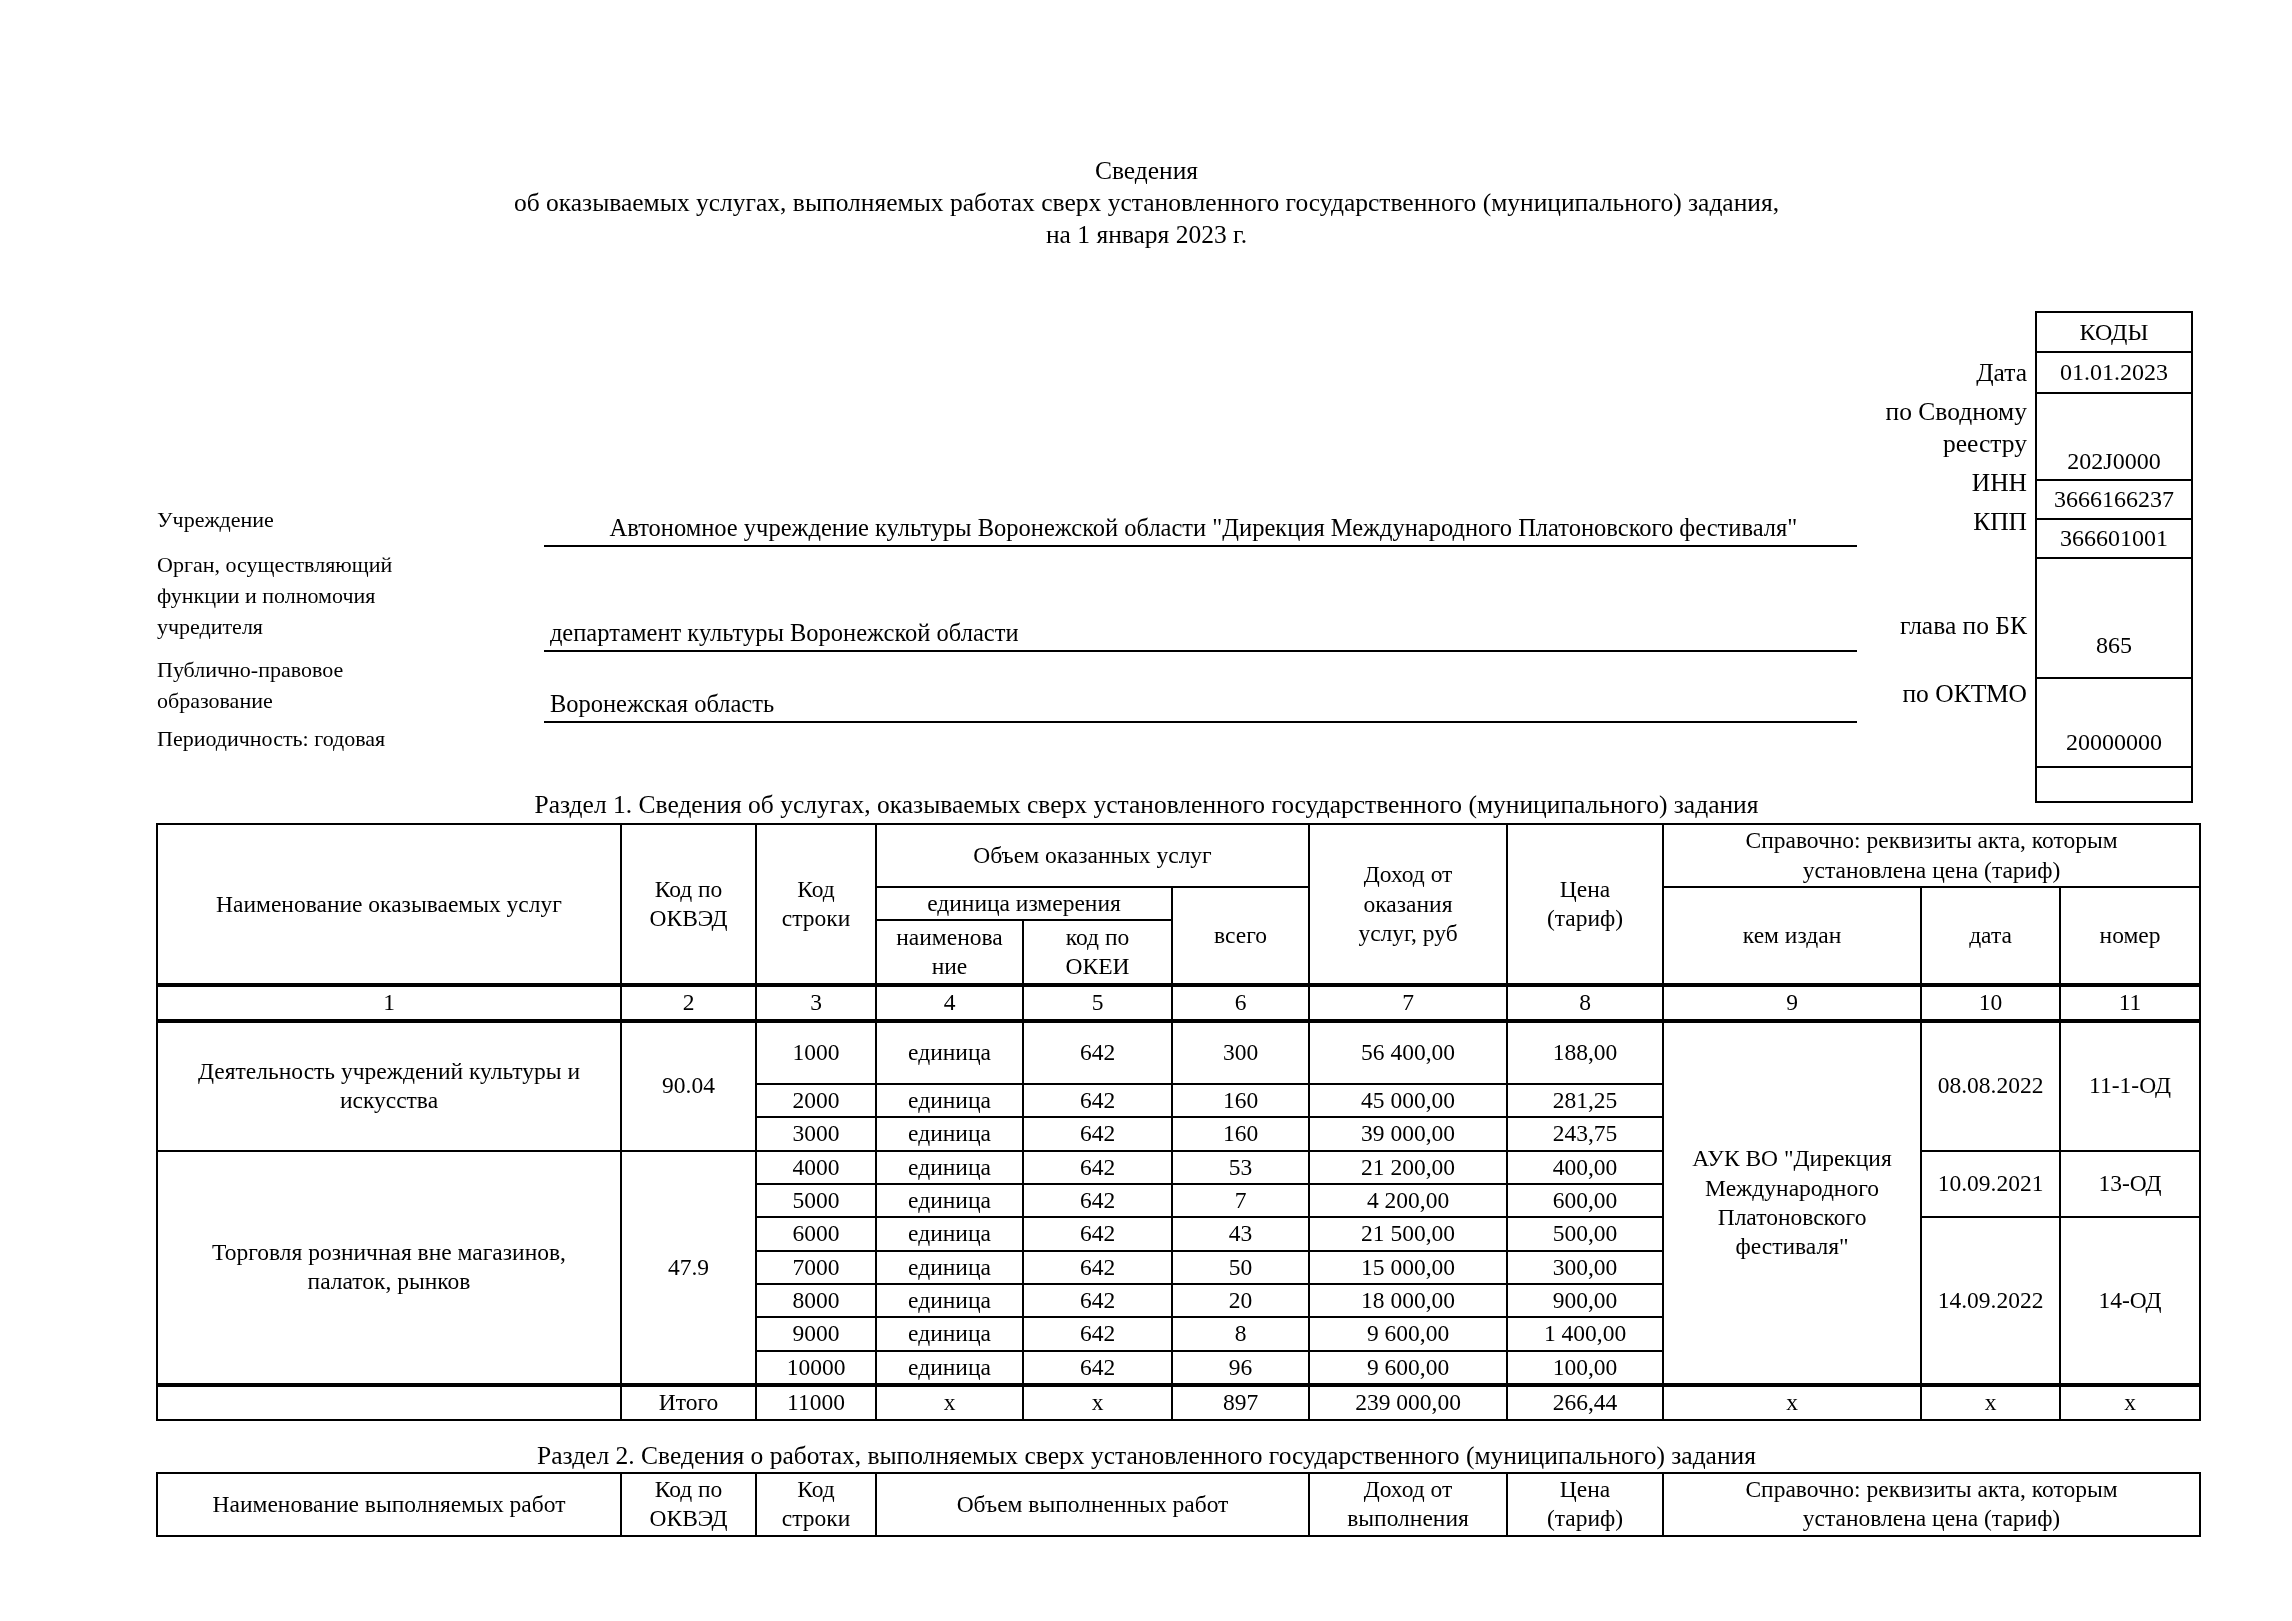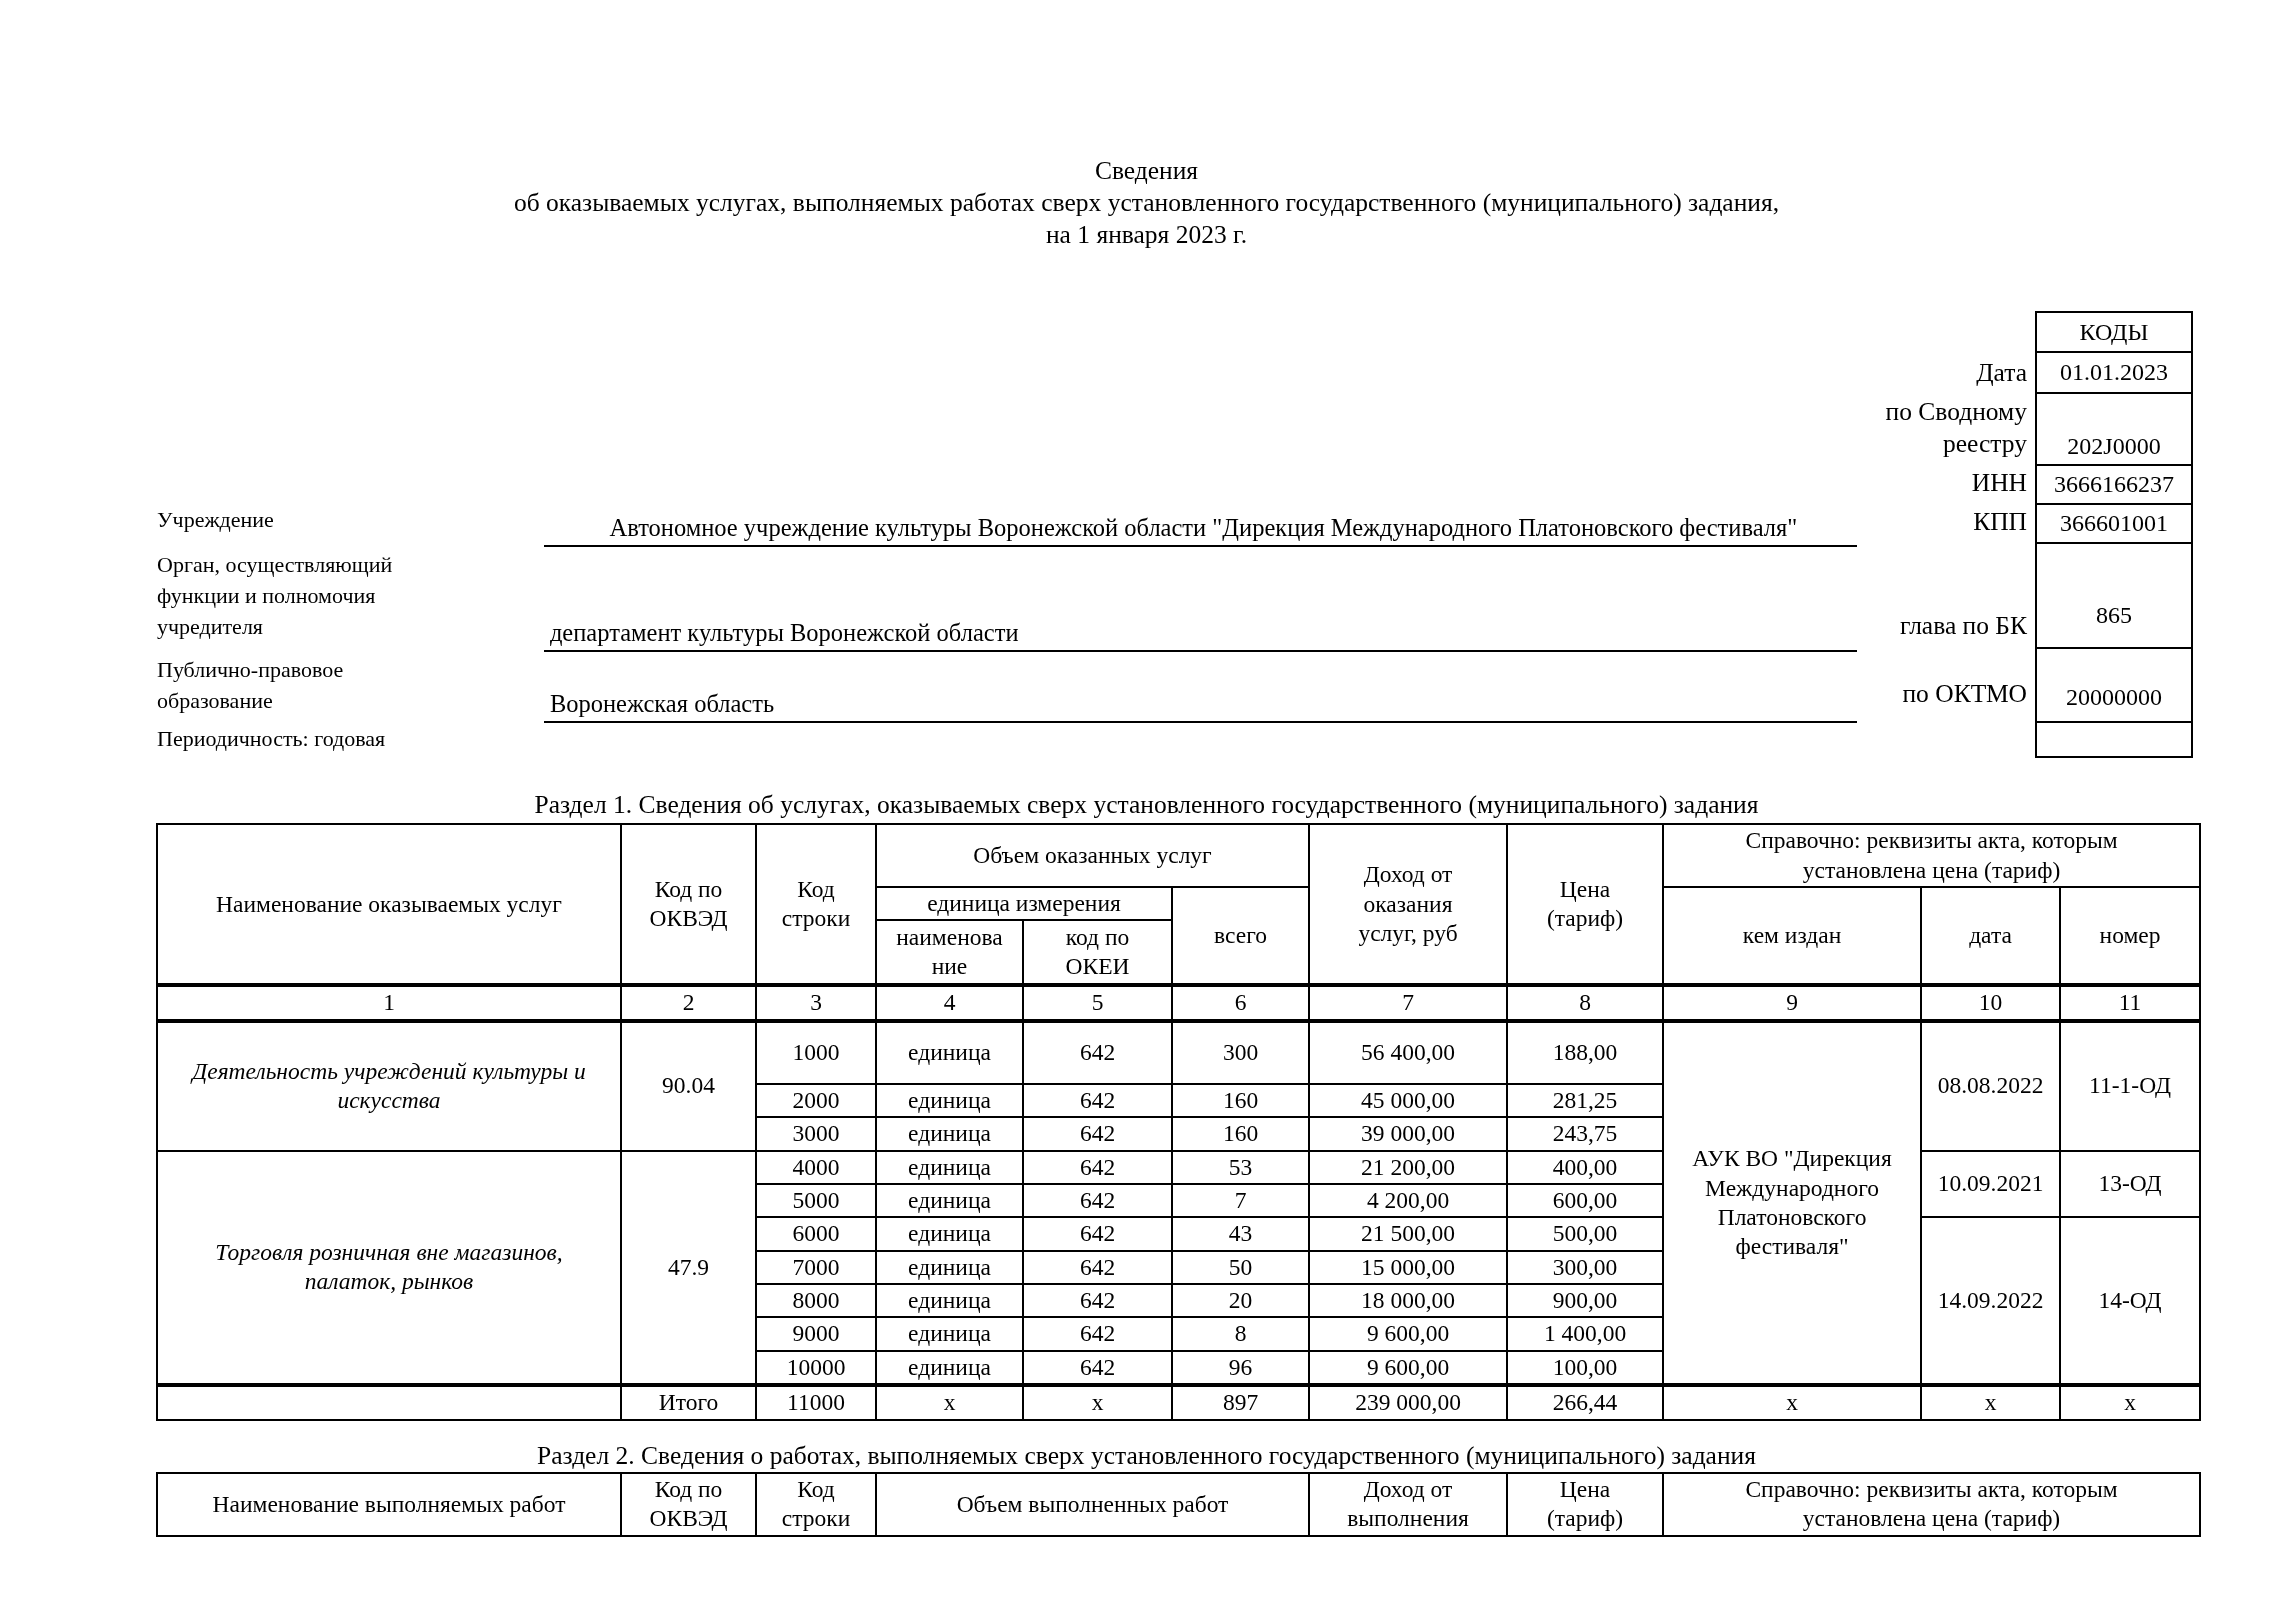--- a/index.html
+++ b/index.html
@@ -12,32 +12,32 @@
   .clbl{position:absolute;right:266px;font-size:25.5px;line-height:32px;text-align:right;white-space:pre-line;}
   .field{position:absolute;border-bottom:2px solid #000;font-size:24.5px;
          display:flex;align-items:flex-end;padding:0 0 2.9px 5.9px;white-space:nowrap;overflow:hidden;}
   .f1{left:544px;top:501px;width:1307px;height:41px;justify-content:center;}
   .f2{left:544px;top:606px;width:1307px;height:41px;}
   .f3{left:544px;top:677px;width:1307px;height:41px;}
   .codes-box{position:absolute;left:2035px;top:311px;width:158px;border:2.9px solid #000;box-sizing:border-box;}
   .crow{border-bottom:2px solid #000;display:flex;justify-content:center;align-items:center;
         font-size:24px;box-sizing:border-box;}
   .crow.last{border-bottom:none;}
-  .crow.bottom{align-items:flex-end;}
+  .crow.bottom{align-items:flex-end;margin-top:15px;}
   .sec-title{position:absolute;left:0;width:2293px;text-align:center;font-size:25.5px;}
   .s1t{top:790px;}
   .s2t{top:1441px;}
   table.grid{position:absolute;left:156px;border-collapse:collapse;table-layout:fixed;
              width:2043px;font-size:23.5px;line-height:1.25;border:2.9px solid #000;}
   .t1{top:823px;}
   .t2{top:1472px;}
   table.grid td{border:2px solid #000;text-align:center;vertical-align:middle;
                 padding:1px 3.9px;white-space:pre-line;overflow:hidden;}
   td.hd{vertical-align:top;padding-top:3.9px;}
-  td.name{text-align:left;padding-left:7.8px;font-style:italic;}
+  td.name{text-align:left;padding-left:7.8px;}
   td.unit{text-align:left;padding-left:7.8px;}
   td.totlbl{text-align:right;padding-right:3.9px;}
   tr.hr1{height:63px;} tr.hr2{height:30px;} tr.hr3{height:65px;}
   tr.nums{height:33px;}
   tr.nums td{border-top:4.9px solid #000;border-bottom:4.9px solid #000;}
   tr.rA{height:63px;}
   tr.rB{height:32px;}
   tr.totalr{height:33px;}
   tr.totalr td{border-top:4.9px solid #000;}
   .t2 tr{height:59px;}

